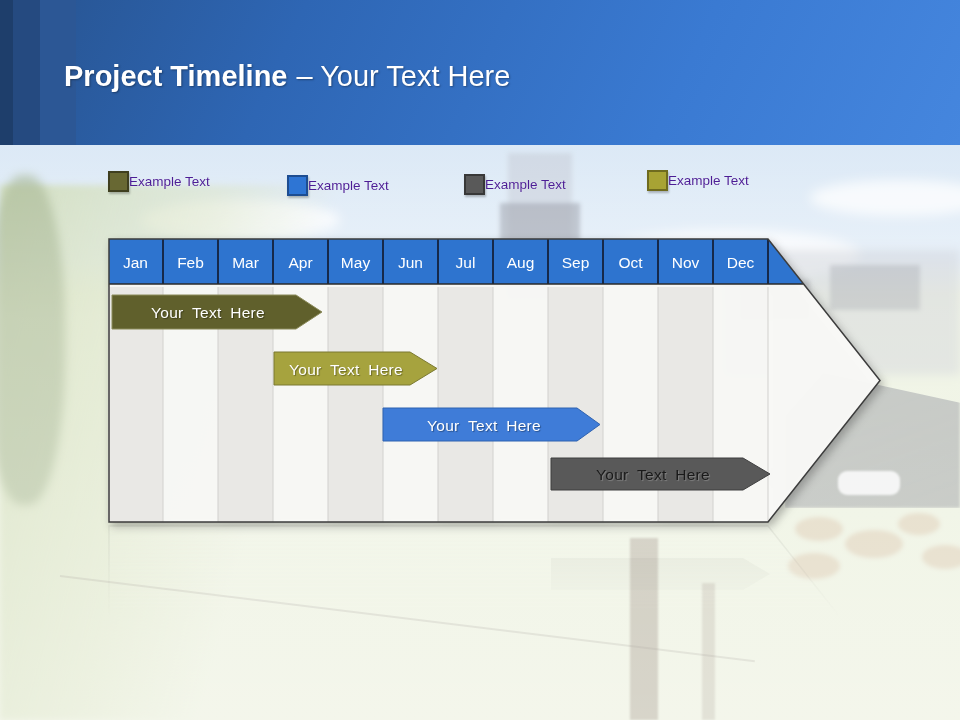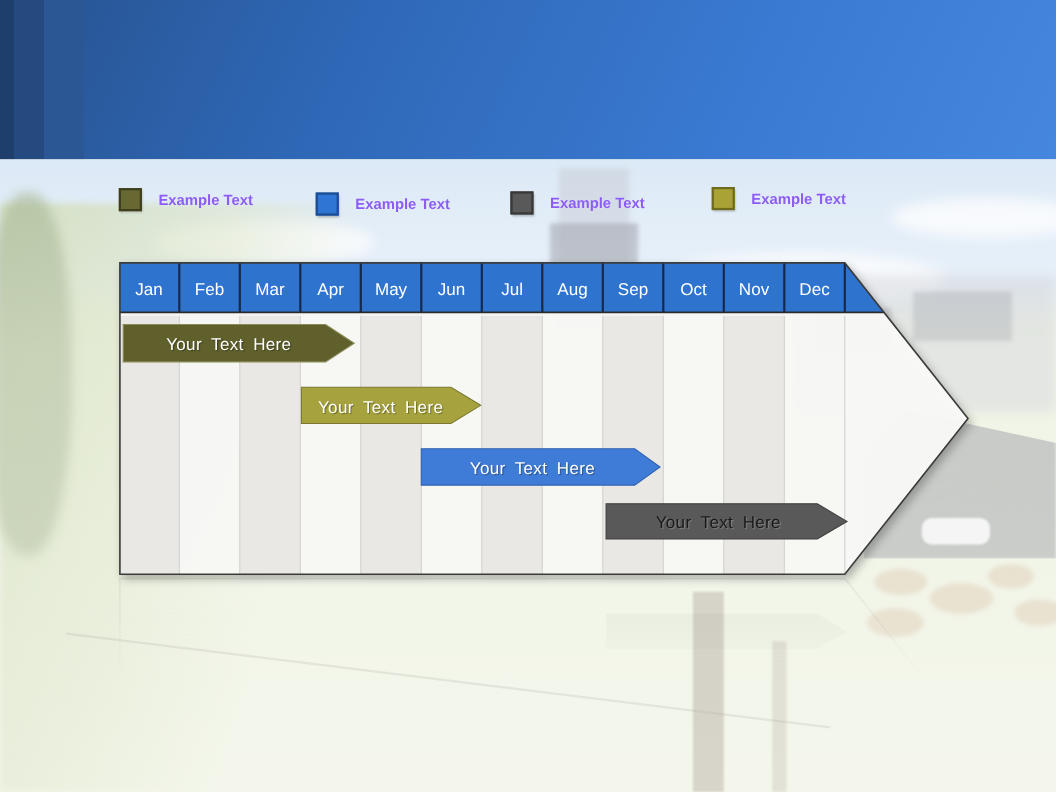--- a/index.html
+++ b/index.html
@@ -58,21 +58,21 @@
   .p2{left:702px;top:438px;width:13px;height:137px;opacity:.6;}
   .wire{left:60px;top:430px;width:700px;height:2px;background:rgba(80,70,60,.22);
         transform:rotate(7deg);transform-origin:left;}
   .wash{left:0;top:0;width:960px;height:575px;
         background:linear-gradient(180deg,rgba(255,255,255,.30) 0%,rgba(255,255,255,.45) 30%,rgba(255,255,255,.55) 100%);}
 
   
   .legend-item{position:absolute;display:flex;align-items:center;height:24px;}
   .swatch{width:21px;height:21px;border:2px solid #333;box-sizing:border-box;
           box-shadow:1px 2px 2px rgba(0,0,0,.25);}
-  .legend-label{margin-left:15px;font-size:13.5px;font-weight:700;color:#8b5cf6;
+  .legend-label{font-size:13.5px;font-weight:400;color:#4c1d95;
           text-shadow:0 0 1px rgba(255,255,255,.6);white-space:nowrap;}
 
   
   .gantt-svg{position:absolute;left:108px;top:238px;
              filter:drop-shadow(3px 4px 4px rgba(50,50,50,.35));}
   .month-text{font-size:15.5px;fill:#ffffff;text-anchor:middle;
               font-family:"Liberation Sans",sans-serif;}
   .bar-text{font-size:15.5px;text-anchor:middle;letter-spacing:.3px;word-spacing:4px;
             font-family:"Liberation Sans",sans-serif;text-shadow:1px 1px 1px rgba(0,0,0,.35);}
   .bar-text.dark{text-shadow:1px 1px 1px rgba(255,255,255,.25);}
@@ -84,20 +84,23 @@
 </style>
 </head>
 <body>
 
 <div class="slide">
 
   <div class="header">
     <div class="band b1"></div>
     <div class="band b2"></div>
     <div class="band b3"></div>
+    <div class="title">
+      <span class="t-bold">Project Timeline</span><span class="t-rest">– Your Text Here</span>
+    </div>
   </div>
 
   <div class="photo">
     <div class="sky"></div>
     <div class="cloud c1"></div>
     <div class="cloud c2"></div>
     <div class="cloud c3"></div>
     <div class="church-body"></div>
     <div class="church-roof"></div>
     <div class="hill-left"></div>

